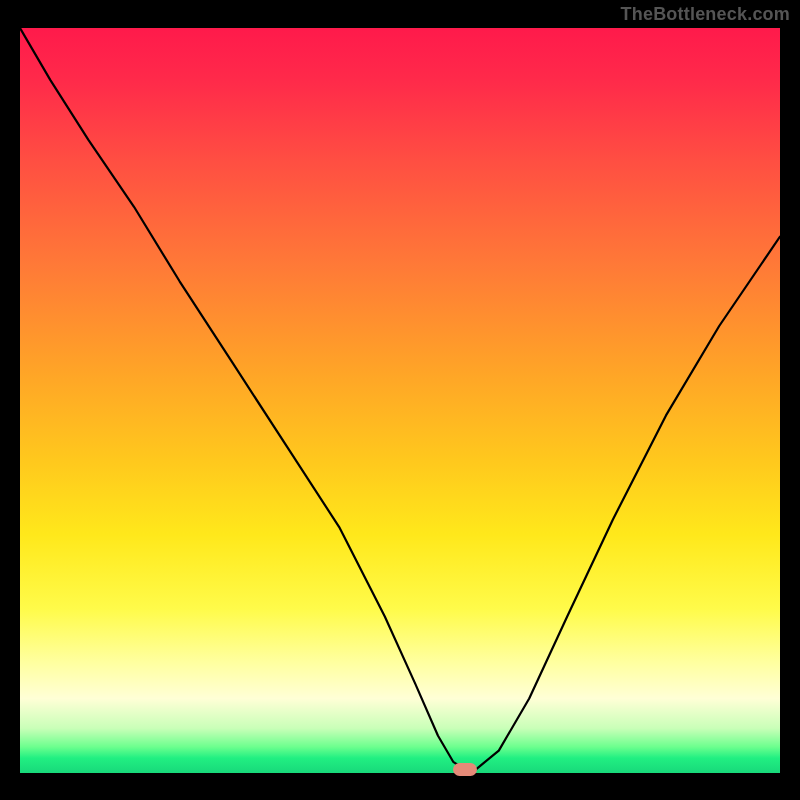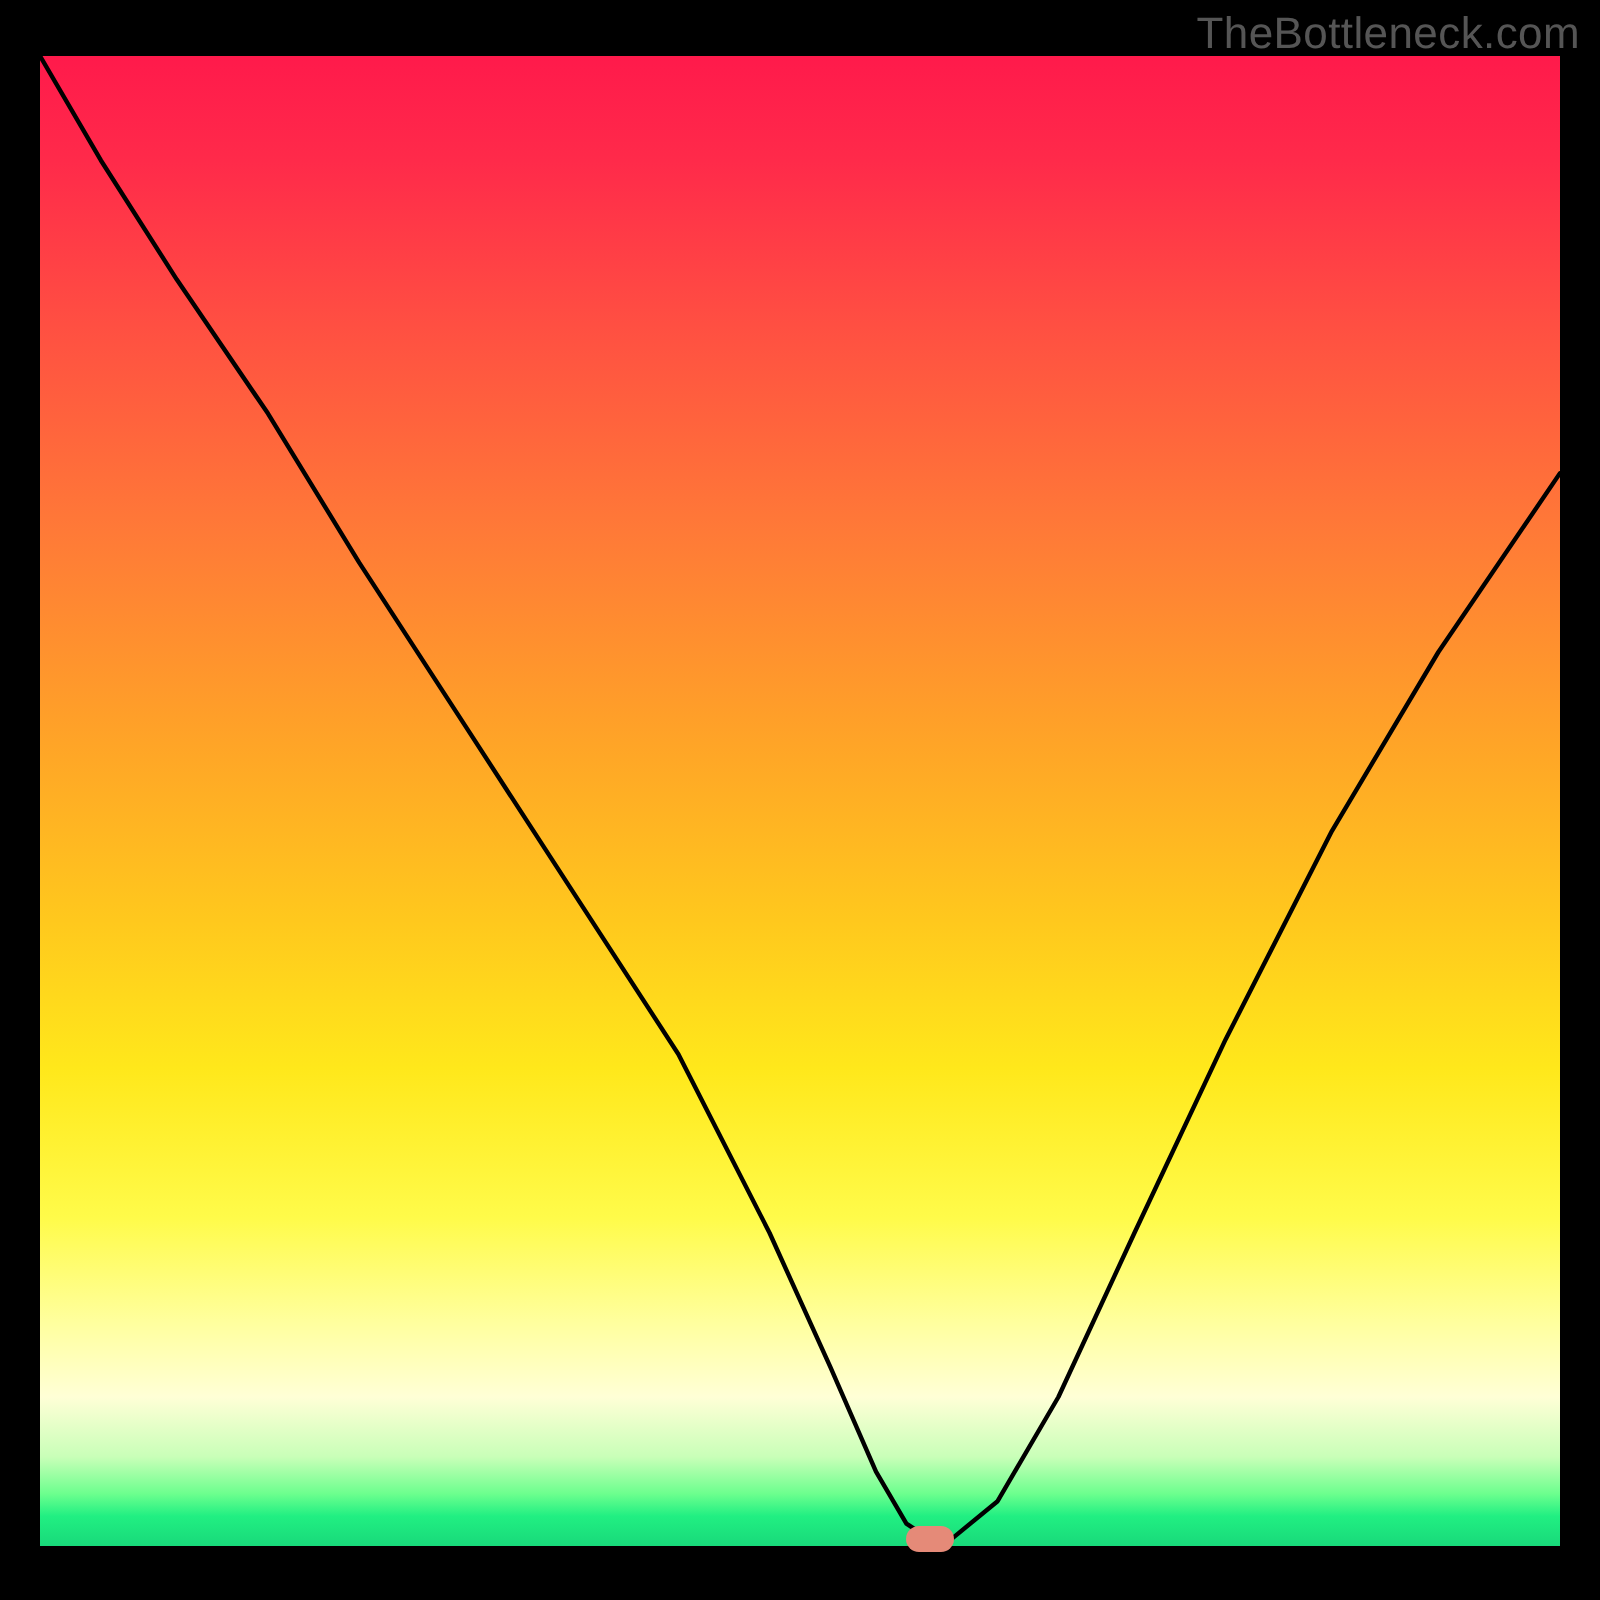--- a/index.html
+++ b/index.html
@@ -14,22 +14,22 @@
   .frame {
     position: relative;
     width: 800px;
     height: 800px;
     background: #000;
   }
   .watermark {
     position: absolute;
     top: 4px;
     right: 10px;
-    font-size: 22px;
-    font-weight: 400;
+    font-size: 18px;
+    font-weight: 700;
     color: #555;
     letter-spacing: 0.2px;
     z-index: 300;
   }
   .plot-bg {
     position: absolute;
     left: 20px;
     top: 28px;
     width: 760px;
     height: 745px;

